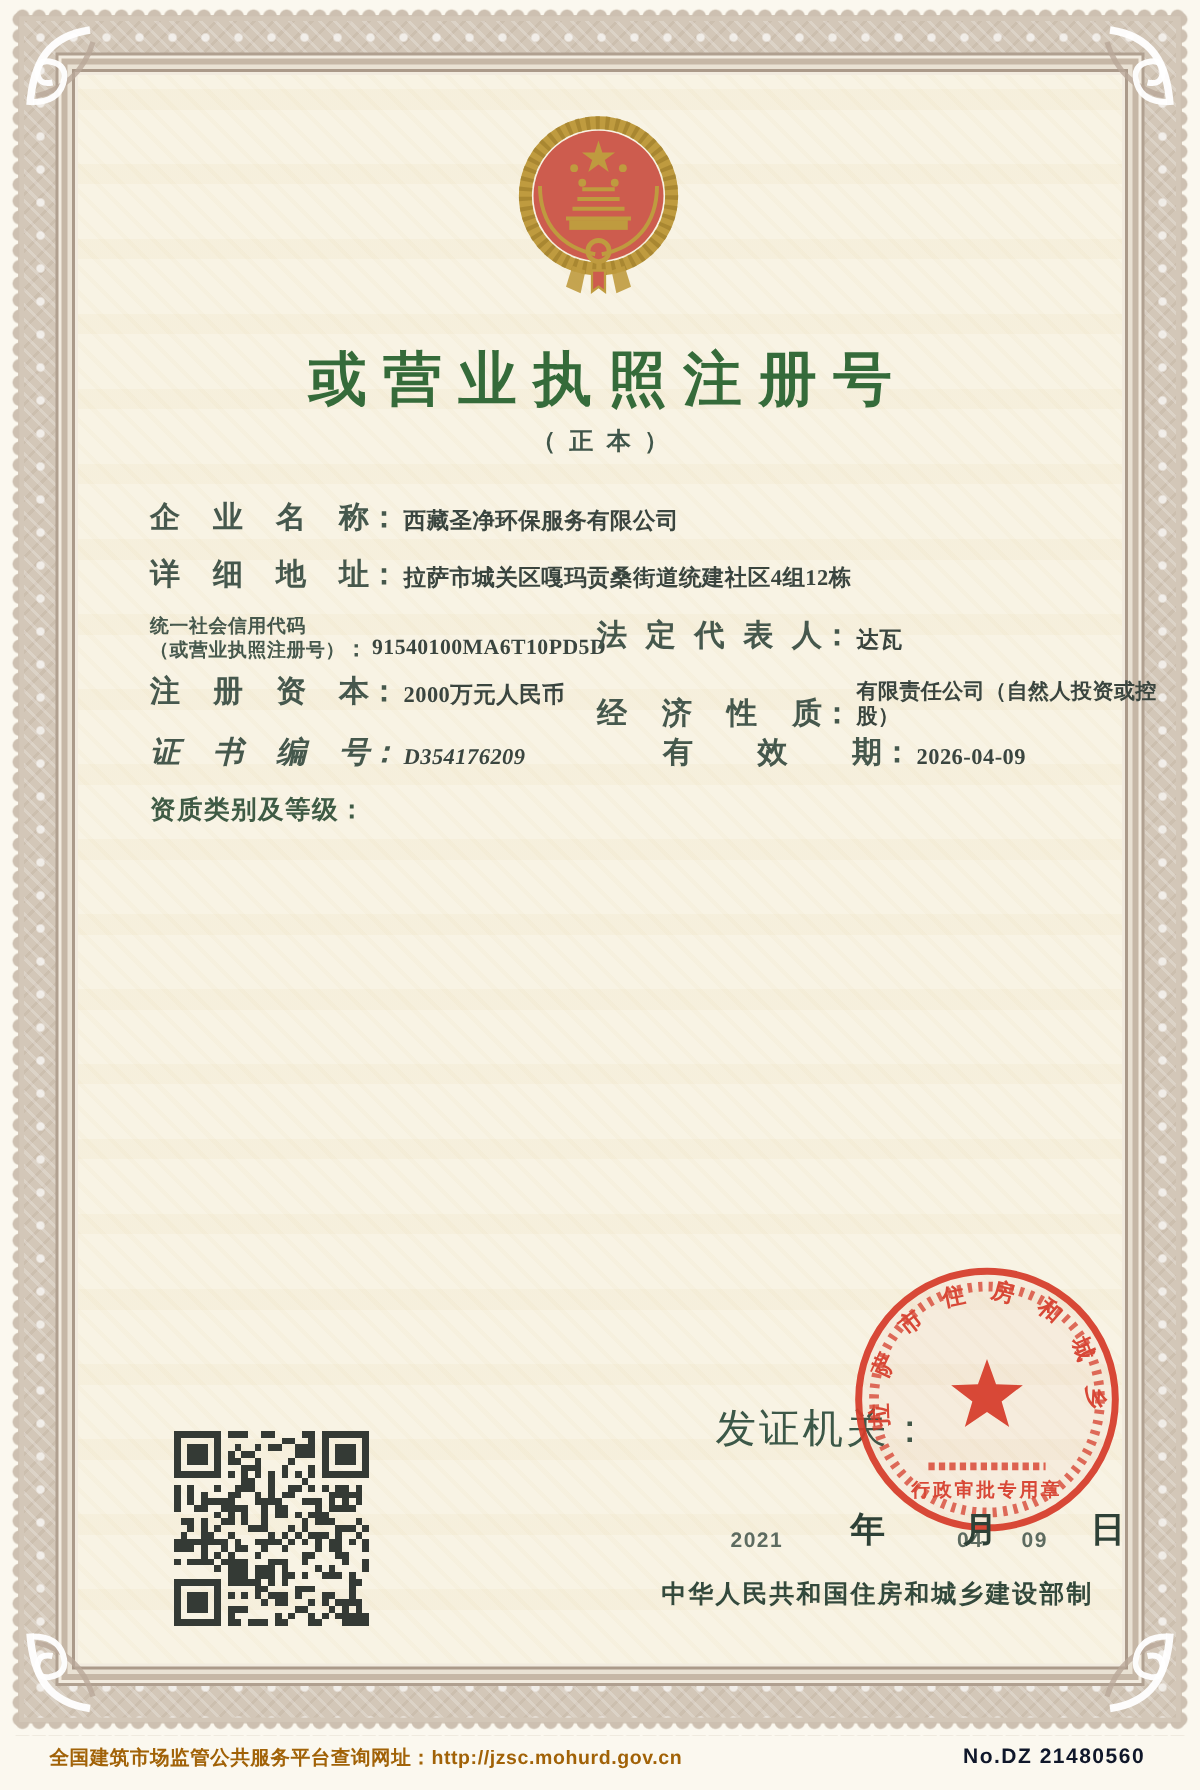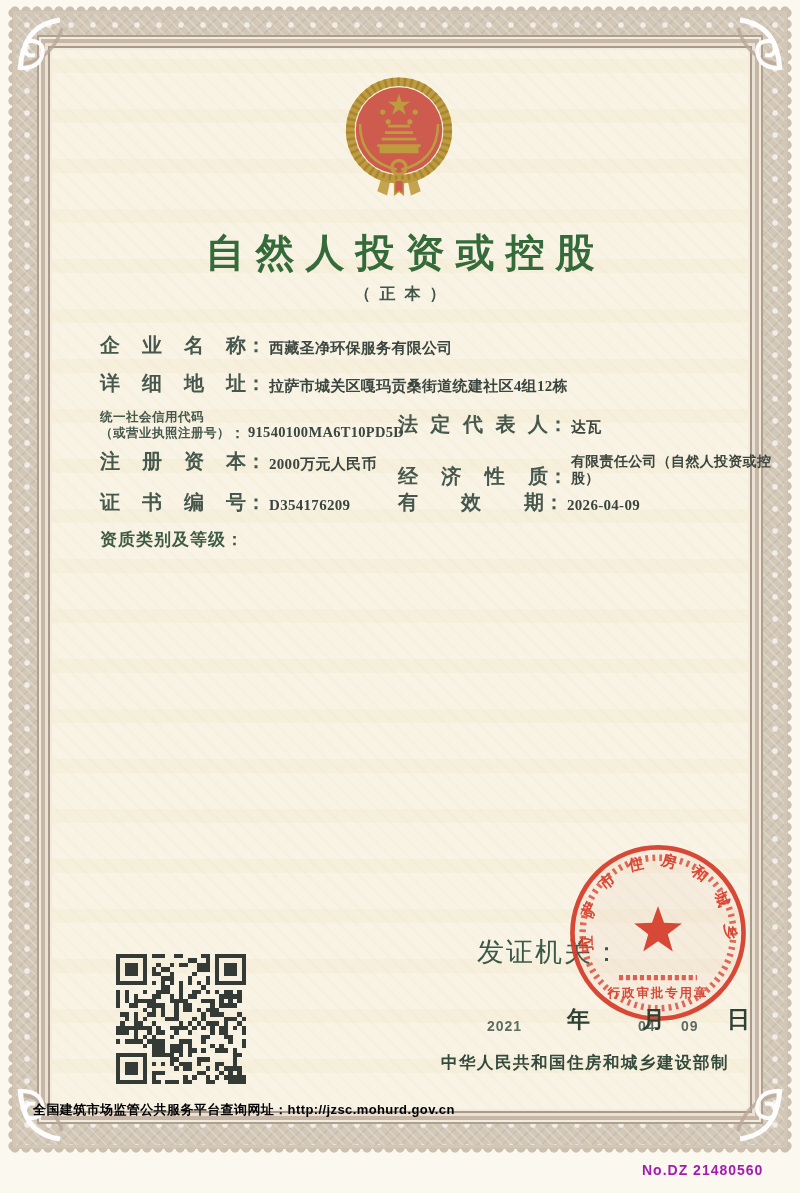--- a/index.html
+++ b/index.html
@@ -56,21 +56,21 @@
     position:absolute;left:0;right:0;top:284px;text-align:center;
     font-size:16px;font-weight:bold;color:#40564a;letter-spacing:9px;text-indent:9px;
   }
 
   
   .row{position:absolute;display:flex;align-items:flex-end;}
   .lbl{
     display:inline-block;font-weight:bold;color:#46584d;font-size:20px;
     text-align:justify;text-align-last:justify;line-height:1.15;
   }
-  .w4{width:146px;} .w5{width:150px;} .w3{width:146px;}
+  .w4{width:146px;} .w5{width:150px;} .w3{width:146px;margin-left:44px;}
   .colon{font-weight:bold;color:#46584d;font-size:20px;line-height:1.15;}
   .val{
     font-family:"Liberation Serif",serif;font-weight:bold;color:#3a453f;
     font-size:15px;padding-top:4px;margin-left:3px;letter-spacing:.3px;line-height:1.2;
   }
   .small-lbl{font-weight:bold;color:#46584d;font-size:12.5px;line-height:1.3;letter-spacing:.5px;}
   .qual-lbl{position:absolute;left:100px;top:528px;font-size:17px;font-weight:bold;color:#3f5b45;letter-spacing:1px;}
   .qual-val{
     position:absolute;left:127px;top:553px;font-family:"Liberation Serif",serif;
     font-weight:bold;color:#3a453f;font-size:15px;letter-spacing:.5px;
@@ -82,22 +82,22 @@
   .seal{position:absolute;left:565px;top:840px;width:186px;height:186px;opacity:.93;}
   .date-row{position:absolute;left:0;top:1004px;width:800px;height:36px;color:#2e4137;}
   .date-unit{position:absolute;font-size:23px;font-weight:bold;}
   .date-num{position:absolute;font-size:14px;font-weight:bold;color:#5d6b60;letter-spacing:1px;}
   .made-by{
     position:absolute;left:430px;top:1052px;width:310px;text-align:center;
     font-size:16.5px;font-weight:bold;color:#33493c;letter-spacing:1.5px;
   }
 
   
-  .footer-left{position:absolute;left:33px;top:1101px;font-size:13px;font-weight:bold;color:#000000;letter-spacing:.4px;}
-  .footer-right{position:absolute;left:642px;top:1162px;font-size:14px;font-weight:bold;color:#a21caf;letter-spacing:1px;}
+  .footer-left{position:absolute;left:33px;top:1163px;font-size:13px;font-weight:bold;color:#a16207;letter-spacing:.4px;}
+  .footer-right{position:absolute;left:642px;top:1162px;font-size:14px;font-weight:bold;color:#0f172a;letter-spacing:1px;}
 </style>
 </head>
 <body>
 
 <div class="page">
 
   <div class="frame">
     <div class="sc sc-t"></div>
     <div class="sc sc-b"></div>
     <div class="sc sc-l"></div>
@@ -141,21 +141,21 @@
         <path d="M40,68 h40"></path>
         <rect x="42" y="69" width="36" height="6" fill="#bf9b3f" stroke="none"></rect>
         <path d="M24,48 C24,72 38,86 58,90 M96,48 C96,72 82,86 62,90"></path>
       </g>
       <circle cx="60" cy="88" r="6.5" fill="none" stroke="#bf9b3f" stroke-width="3"></circle>
       <path d="M44,97 l8,3 -3,14 -9,-4 z" fill="#bf9b3f" opacity=".9"></path>
       <path d="M76,97 l-8,3 3,14 9,-4 z" fill="#bf9b3f" opacity=".9"></path>
       <path d="M56,100 h8 v13 l-4,-3 -4,3 z" fill="#cd5c4e" stroke="#bf9b3f" stroke-width="1.4"></path>
     </svg>
 
-    <div class="title">自然人投资或控股</div>
+    <div class="title">或营业执照注册号</div>
     <div class="subtitle">（正本）</div>
 
     <div class="row" style="left:100px;top:334px;">
       <span class="lbl w4">企业名称</span>
         <span class="colon">：</span>
       <span class="val">西藏圣净环保服务有限公司</span>
     </div>
 
     <div class="row" style="left:100px;top:372px;">
       <span class="lbl w4">详细地址</span>
@@ -183,21 +183,21 @@
         <span class="colon">：</span>
       <span class="val">2000万元人民币</span>
     </div>
 
     <div class="row" style="left:398px;top:450px;">
       <span class="lbl w5">经济性质</span>
         <span class="colon">：</span>
       <span class="val" style="width:222px;font-size:14px;">有限责任公司（自然人投资或控股）</span>
     </div>
 
-    <div class="row" style="left:100px;top:491px;">
+    <div class="row" style="left:100px;top:491px;font-style:italic;">
       <span class="lbl w4">证书编号</span>
         <span class="colon">：</span>
       <span class="val">D354176209</span>
     </div>
 
     <div class="row" style="left:398px;top:491px;">
       <span class="lbl w3">有效期</span>
         <span class="colon">：</span>
       <span class="val">2026-04-09</span>
     </div>

